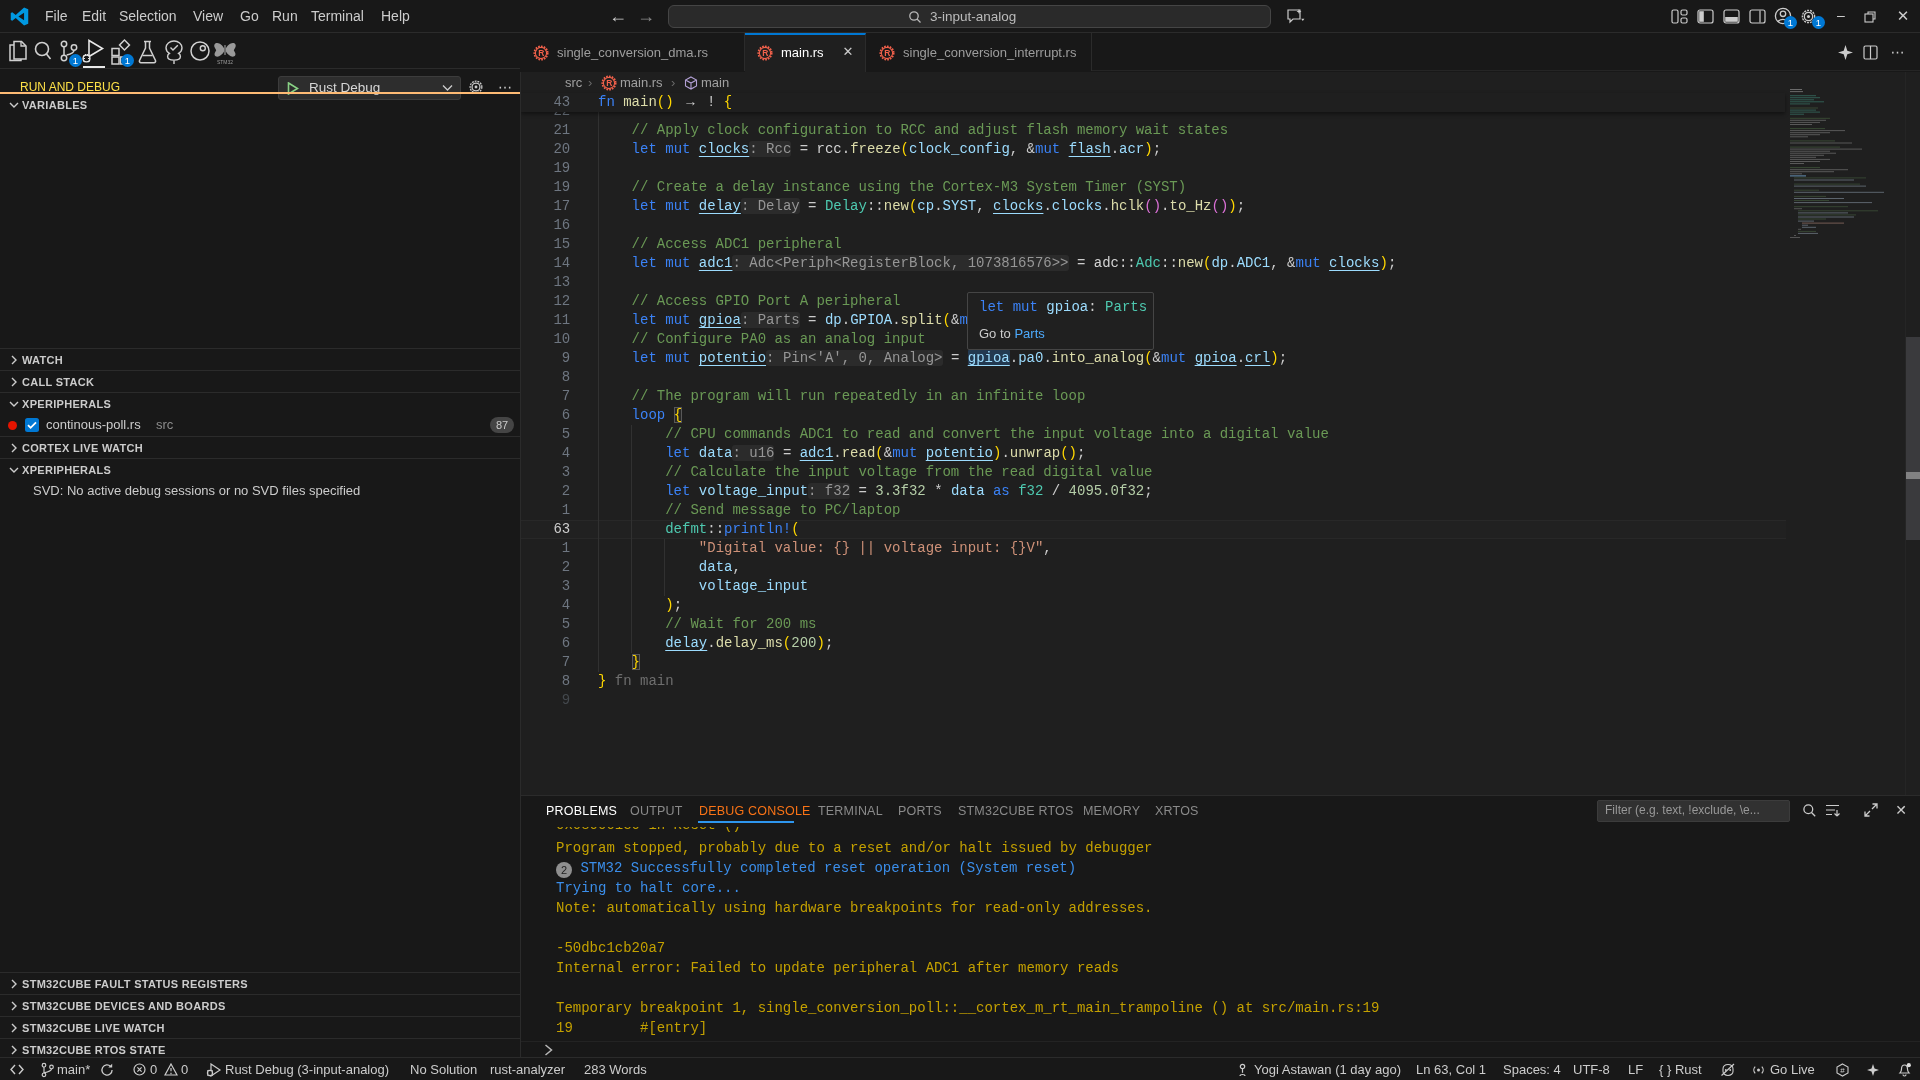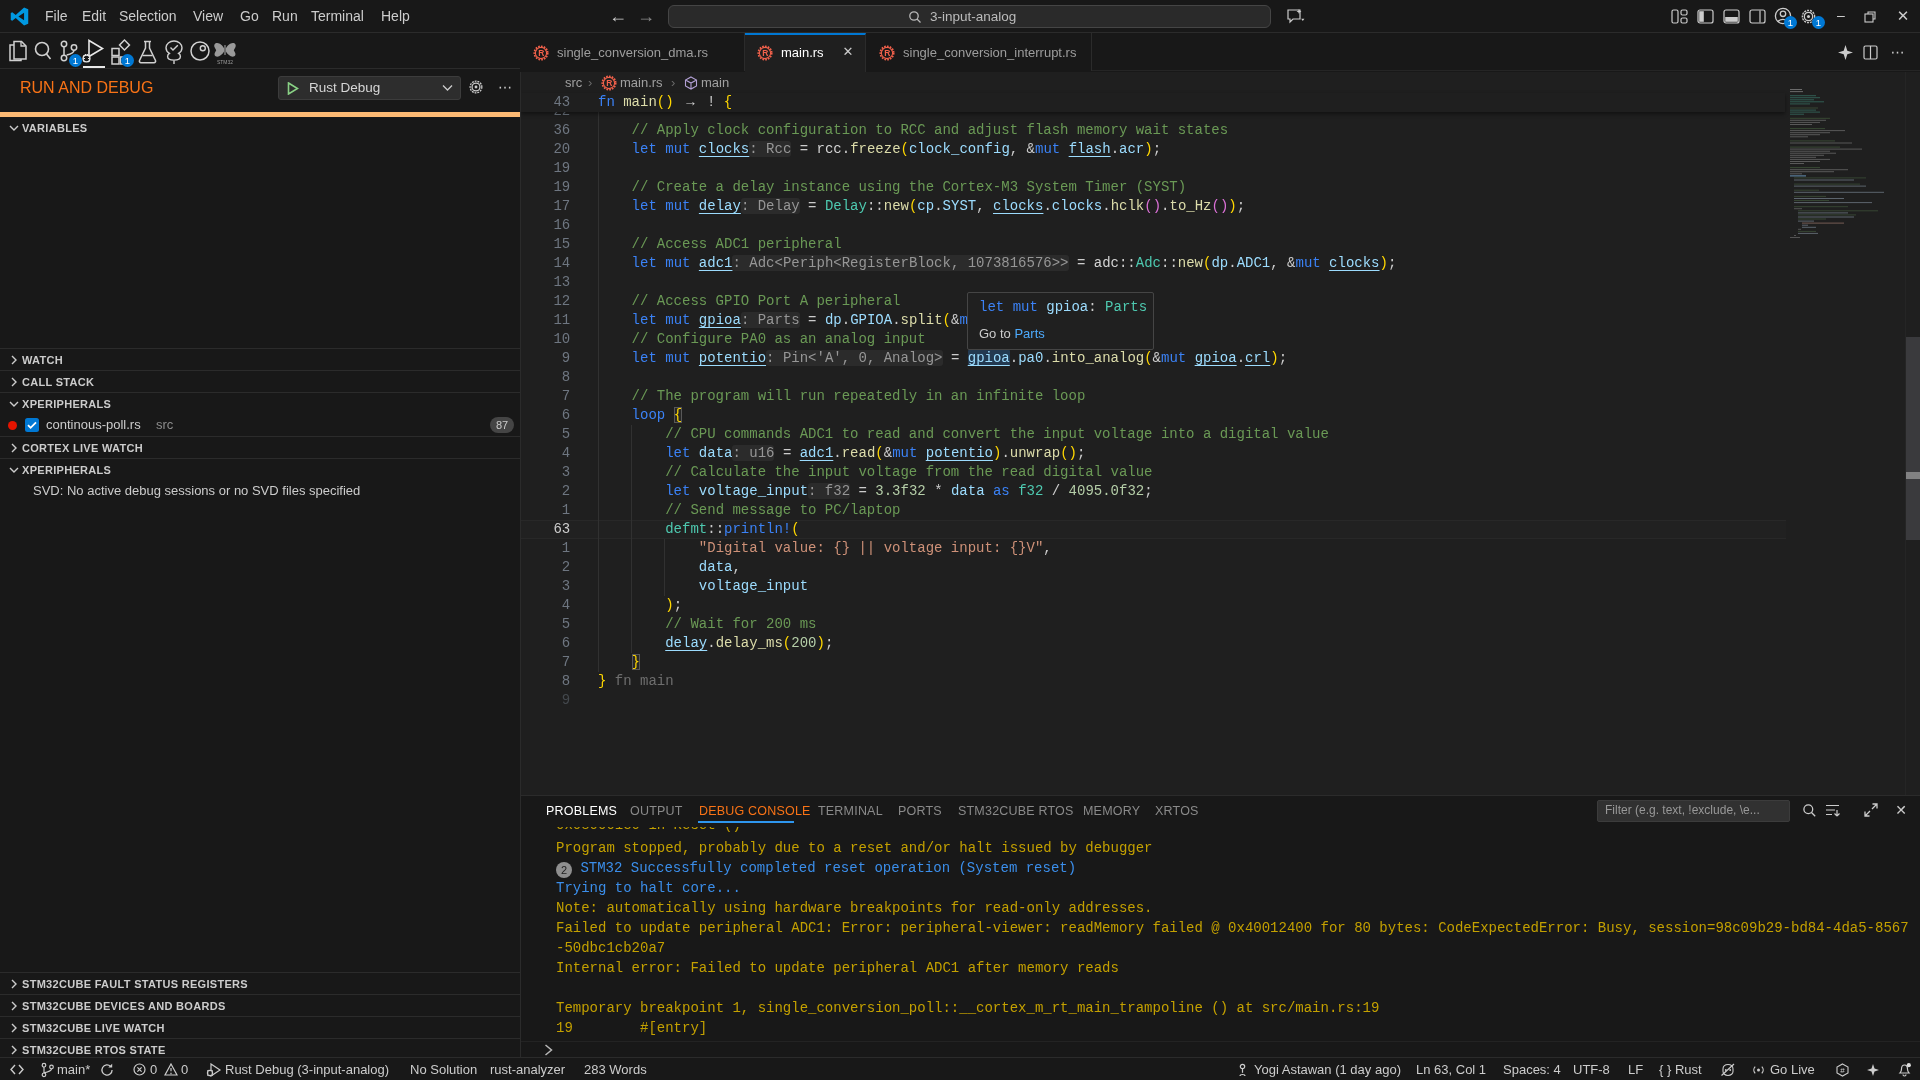--- a/index.html
+++ b/index.html
@@ -170,36 +170,36 @@
     <svg class="abs" style="left:1838px;top:12px" width="15" height="15" viewBox="0 0 15 15">
       <path fill="#ccc" d="M7.5 0L9.3 5.7 15 7.5 9.3 9.3 7.5 15 5.7 9.3 0 7.5 5.7 5.7z"></path>
     </svg>
     <svg class="abs" style="left:1863px;top:12px" width="15" height="15" viewBox="0 0 15 15">
       <rect x="1" y="1" width="13" height="13" rx="1.5" fill="none" stroke="#ccc" stroke-width="1.2"></rect>
       <line x1="7.5" y1="1" x2="7.5" y2="14" stroke="#ccc" stroke-width="1.2"></line>
     </svg>
     <div class="abs" style="left:1888px;top:5px;width:20px;height:28px;color:#ccc;font-size:14px;letter-spacing:1px;line-height:28px;text-align:center">⋯</div>
   </div>
 <div id="sidebar">
-    <div class="abs" style="left:20px;top:0;height:31px;line-height:31px;font-size:16px;color:#f97316">RUN AND DEBUG</div>
+    <div class="abs" style="left:20px;top:0;height:31px;line-height:31px;font-size:12px;color:#fde047">RUN AND DEBUG</div>
     <div class="abs" style="left:278px;top:4px;width:183px;height:24px;background:#2d2d2d;border:1px solid #3c3c3c;border-radius:3px"></div>
     <svg class="abs" style="left:287px;top:10px" width="12" height="13" viewBox="0 0 12 13">
       <path d="M1.5 1l9 5.5-9 5.5z" fill="none" stroke="#89d185" stroke-width="1.6"></path>
     </svg>
     <div class="abs" style="left:309px;top:4px;height:24px;line-height:24px;font-size:13.5px;color:#d6d6d6">Rust Debug</div>
     <svg class="abs" style="left:441px;top:11px" width="13" height="10" viewBox="0 0 13 10">
       <path d="M2 2.5l4.5 4.5L11 2.5" fill="none" stroke="#cccccc" stroke-width="1.3"></path>
     </svg>
     <svg class="abs" style="left:467px;top:6px" width="18" height="18" viewBox="0 0 20 20">
       <circle cx="10" cy="10" r="6.5" fill="none" stroke="#ccc" stroke-width="1.4" stroke-dasharray="2.1 1.05"></circle>
       <circle cx="10" cy="10" r="4.4" fill="none" stroke="#ccc" stroke-width="1.4"></circle>
       <circle cx="10" cy="10" r="1.6" fill="#ccc"></circle>
     </svg>
     <div class="abs" style="left:494px;top:5px;width:22px;height:22px;color:#ccc;font-size:14px;line-height:20px;text-align:center">⋯</div>
-    <div class="sechead" style="top:40px;border-top:5px solid #fdba74">
+    <div class="sechead" style="top:20px;border-top:2px solid #fdba74">
       <svg style="position:absolute;left:8px;top:5px" width="12" height="12" viewBox="0 0 12 12">
         <path d="M2 4l4 4 4-4" fill="none" stroke="#cccccc" stroke-width="1.4"></path>
       </svg>
       <span class="lbl">VARIABLES</span>
     </div>
     <div class="sechead" style="top:276px">
       <svg style="position:absolute;left:8px;top:5px" width="12" height="12" viewBox="0 0 12 12">
         <path d="M4 2l4 4-4 4" fill="none" stroke="#cccccc" stroke-width="1.4"></path>
       </svg>
       <span class="lbl">WATCH</span>
@@ -274,21 +274,21 @@
         <text x="8.2" y="11.3" font-size="8.5" font-weight="bold" fill="#f1614b" text-anchor="middle" font-family="Liberation Sans">R</text>
       </svg>
       <span class="abs" style="left:99px">main.rs</span>
       <span class="abs" style="left:150px;color:#6a6a6a">›</span>
       <svg class="abs" style="left:163px;top:4px" width="14" height="14" viewBox="0 0 14 14">
         <path fill="none" stroke="#b3a1d6" stroke-width="1.1" d="M7 1l5.5 3v6L7 13 1.5 10V4z M1.5 4L7 7l5.5-3M7 7v6"></path>
       </svg>
       <span class="abs" style="left:180px">main</span>
     </div>
     <div class="cl" style="top:29.5px"><div class="ig" style="left:76.5px"></div><span class="ln" style="">22</span></div>
-    <div class="cl" style="top:48.5px"><div class="ig" style="left:76.5px"></div><span class="ln" style="">36</span><span class="ct">    <span class="c">// Apply clock configuration to RCC and adjust flash memory wait states</span></span></div>
+    <div class="cl" style="top:48.5px"><div class="ig" style="left:76.5px"></div><span class="ln" style="">21</span><span class="ct">    <span class="c">// Apply clock configuration to RCC and adjust flash memory wait states</span></span></div>
     <div class="cl" style="top:67.5px"><div class="ig" style="left:76.5px"></div><span class="ln" style="">20</span><span class="ct">    <span class="k">let</span> <span class="k">mut</span> <span class="vm">clocks</span><span class="i">: Rcc</span> <span class="p">=</span> <span class="w">rcc</span><span class="p">.</span><span class="f">freeze</span><span class="b1">(</span><span class="v">clock_config</span><span class="p">,</span> <span class="p">&amp;</span><span class="k">mut</span> <span class="vm">flash</span><span class="p">.</span><span class="v">acr</span><span class="b1">)</span><span class="p">;</span></span></div>
     <div class="cl" style="top:86.5px"><div class="ig" style="left:76.5px"></div><span class="ln" style="">19</span></div>
     <div class="cl" style="top:105.5px"><div class="ig" style="left:76.5px"></div><span class="ln" style="">19</span><span class="ct">    <span class="c">// Create a delay instance using the Cortex-M3 System Timer (SYST)</span></span></div>
     <div class="cl" style="top:124.5px"><div class="ig" style="left:76.5px"></div><span class="ln" style="">17</span><span class="ct">    <span class="k">let</span> <span class="k">mut</span> <span class="vm">delay</span><span class="i">: Delay</span> <span class="p">=</span> <span class="t">Delay</span><span class="p">::</span><span class="f">new</span><span class="b1">(</span><span class="v">cp</span><span class="p">.</span><span class="v">SYST</span><span class="p">,</span> <span class="vm">clocks</span><span class="p">.</span><span class="v">clocks</span><span class="p">.</span><span class="f">hclk</span><span class="b2">()</span><span class="p">.</span><span class="f">to_Hz</span><span class="b2">()</span><span class="b1">)</span><span class="p">;</span></span></div>
     <div class="cl" style="top:143.5px"><div class="ig" style="left:76.5px"></div><span class="ln" style="">16</span></div>
     <div class="cl" style="top:162.5px"><div class="ig" style="left:76.5px"></div><span class="ln" style="">15</span><span class="ct">    <span class="c">// Access ADC1 peripheral</span></span></div>
     <div class="cl" style="top:181.5px"><div class="ig" style="left:76.5px"></div><span class="ln" style="">14</span><span class="ct">    <span class="k">let</span> <span class="k">mut</span> <span class="vm">adc1</span><span class="i">: Adc&lt;Periph&lt;RegisterBlock, 1073816576&gt;&gt;</span> <span class="p">=</span> <span class="w">adc</span><span class="p">::</span><span class="t">Adc</span><span class="p">::</span><span class="f">new</span><span class="b1">(</span><span class="v">dp</span><span class="p">.</span><span class="v">ADC1</span><span class="p">,</span> <span class="p">&amp;</span><span class="k">mut</span> <span class="vm">clocks</span><span class="b1">)</span><span class="p">;</span></span></div>
     <div class="cl" style="top:200.5px"><div class="ig" style="left:76.5px"></div><span class="ln" style="">13</span></div>
     <div class="cl" style="top:219.5px"><div class="ig" style="left:76.5px"></div><span class="ln" style="">12</span><span class="ct">    <span class="c">// Access GPIO Port A peripheral</span></span></div>
     <div class="cl" style="top:238.5px"><div class="ig" style="left:76.5px"></div><span class="ln" style="">11</span><span class="ct">    <span class="k">let</span> <span class="k">mut</span> <span class="vm">gpioa</span><span class="i">: Parts</span> <span class="p">=</span> <span class="v">dp</span><span class="p">.</span><span class="v">GPIOA</span><span class="p">.</span><span class="f">split</span><span class="b1">(</span><span class="p">&amp;</span><span class="k">m</span></span></div>
@@ -409,21 +409,20 @@
     <svg class="abs" style="left:1343px;top:7px" width="14" height="14" viewBox="0 0 14 14">
       <path stroke="#ccc" stroke-width="1.3" fill="none" d="M8.5 1H13v4.5M5.5 13H1V8.5M13 1L8 6M1 13l5-5"></path>
     </svg>
     <div class="abs" style="left:1369px;top:3px;width:22px;height:22px;color:#ccc;font-size:14px;line-height:22px;text-align:center">✕</div>
     <div class="abs" style="left:0;top:31px;width:1399px;height:214px;overflow:hidden">
       <div class="dcl" style="top:-12px"><span class="yel">0x08000130 in Reset ()</span></div>
       <div class="dcl" style="top:11px"><span class="yel">Program stopped, probably due to a reset and/or halt issued by debugger</span></div>
       <div class="dcl" style="top:31px"><span style="display:inline-block;width:16px;height:16px;border-radius:50%;background:#8f8f8f;color:#222;font-size:11px;line-height:16px;text-align:center;font-family:'Liberation Sans',sans-serif;vertical-align:-2px">2</span> <span class="blu">STM32 Successfully completed reset operation (System reset)</span></div>
       <div class="dcl" style="top:51px"><span class="blu">Trying to halt core...</span></div>
       <div class="dcl" style="top:71px"><span class="yel">Note: automatically using hardware breakpoints for read-only addresses.</span></div>
-      <div class="dcl" style="top:91px"><span class="yel">Failed to update peripheral ADC1: Error: peripheral-viewer: readMemory failed @ 0x40012400 for 80 bytes: CodeExpectedError: Busy, session=98c09b29-bd84-4da5-8567</span></div>
       <div class="dcl" style="top:111px"><span class="yel">-50dbc1cb20a7</span></div>
       <div class="dcl" style="top:131px"><span class="yel">Internal error: Failed to update peripheral ADC1 after memory reads</span></div>
       <div class="dcl" style="top:171px"><span class="yel">Temporary breakpoint 1, single_conversion_poll::__cortex_m_rt_main_trampoline () at src/main.rs:19</span></div>
       <div class="dcl" style="top:191px"><span class="yel">19&nbsp;&nbsp;&nbsp;&nbsp;&nbsp;&nbsp;&nbsp;&nbsp;#[entry]</span></div>
     </div>
     <div class="abs" style="left:0;top:245px;width:1399px;height:1px;background:#2b2b2b;opacity:0.6"></div>
     <svg class="abs" style="left:22px;top:248px" width="12" height="12" viewBox="0 0 12 12">
       <path d="M2.5 1l6 5-6 5" fill="none" stroke="#b8b8b8" stroke-width="1.5"></path>
     </svg>
   </div>

